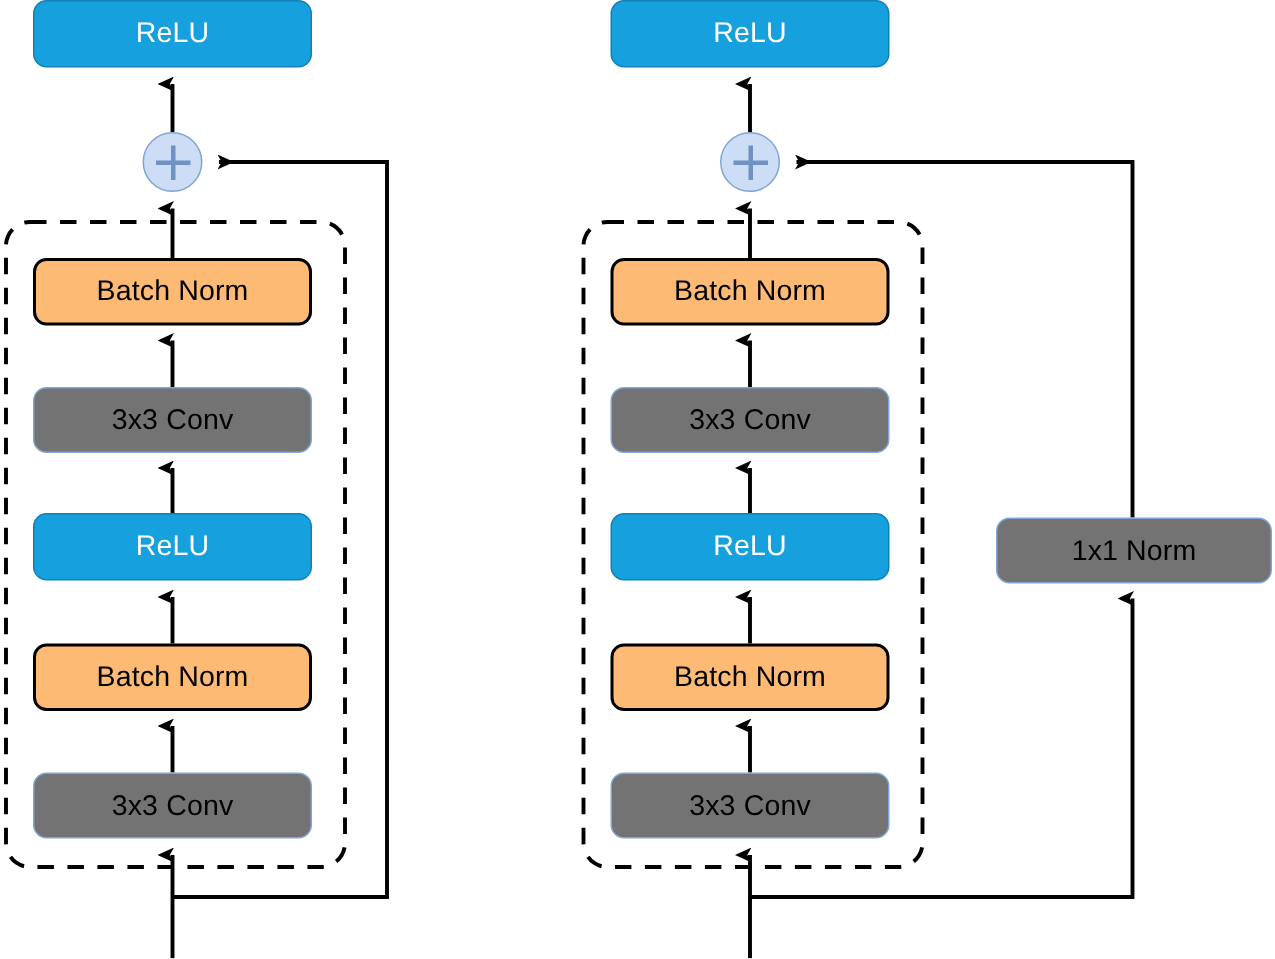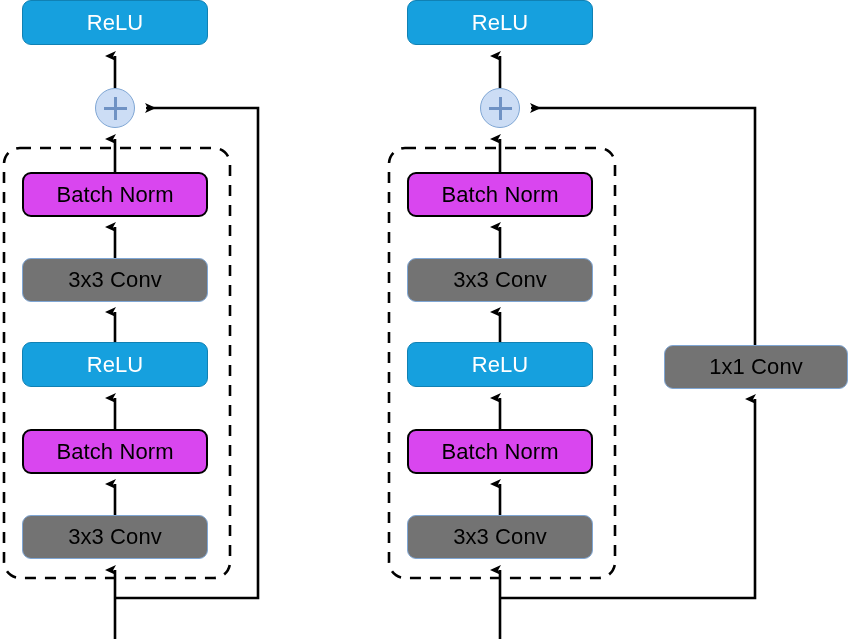--- a/index.html
+++ b/index.html
@@ -25,33 +25,33 @@
     width: 850px;
     height: 639px;
   }
   .node {
     position: absolute;
     box-sizing: border-box;
     display: flex;
     align-items: center;
     justify-content: center;
     border-radius: 9px;
-    font-size: 22px;
+    font-size: 19px;
     line-height: 1;
     letter-spacing: 0.1px;
     white-space: nowrap;
     user-select: none;
   }
   .node-relu {
     background: #16a0de;
     border: 1.6px solid #1081b4;
     color: #ffffff;
   }
   .node-bn {
-    background: #d946ef;
+    background: #fdba74;
     border: 2.3px solid #000000;
     color: #000000;
   }
   .node-conv {
     background: #737373;
     border: 1.6px solid #7fa6d4;
     color: #000000;
   }
   .plus-circle {
     position: absolute;
@@ -133,15 +133,15 @@
   <div class="node node-bn" style="left:407px; top:172px; width:186px; height:45px;">Batch Norm</div>
 
   <div class="node node-conv" style="left:407px; top:258px; width:186px; height:44px;">3x3 Conv</div>
 
   <div class="node node-relu" style="left:407px; top:342px; width:186px; height:45px;">ReLU</div>
 
   <div class="node node-bn" style="left:407px; top:429px; width:186px; height:45px;">Batch Norm</div>
 
   <div class="node node-conv" style="left:407px; top:515px; width:186px; height:44px;">3x3 Conv</div>
 
-  <div class="node node-conv" style="left:664px; top:345px; width:184px; height:44px;">1x1 Conv</div>
+  <div class="node node-conv" style="left:664px; top:345px; width:184px; height:44px;">1x1 Norm</div>
 
 </div>
 
 </body></html>

